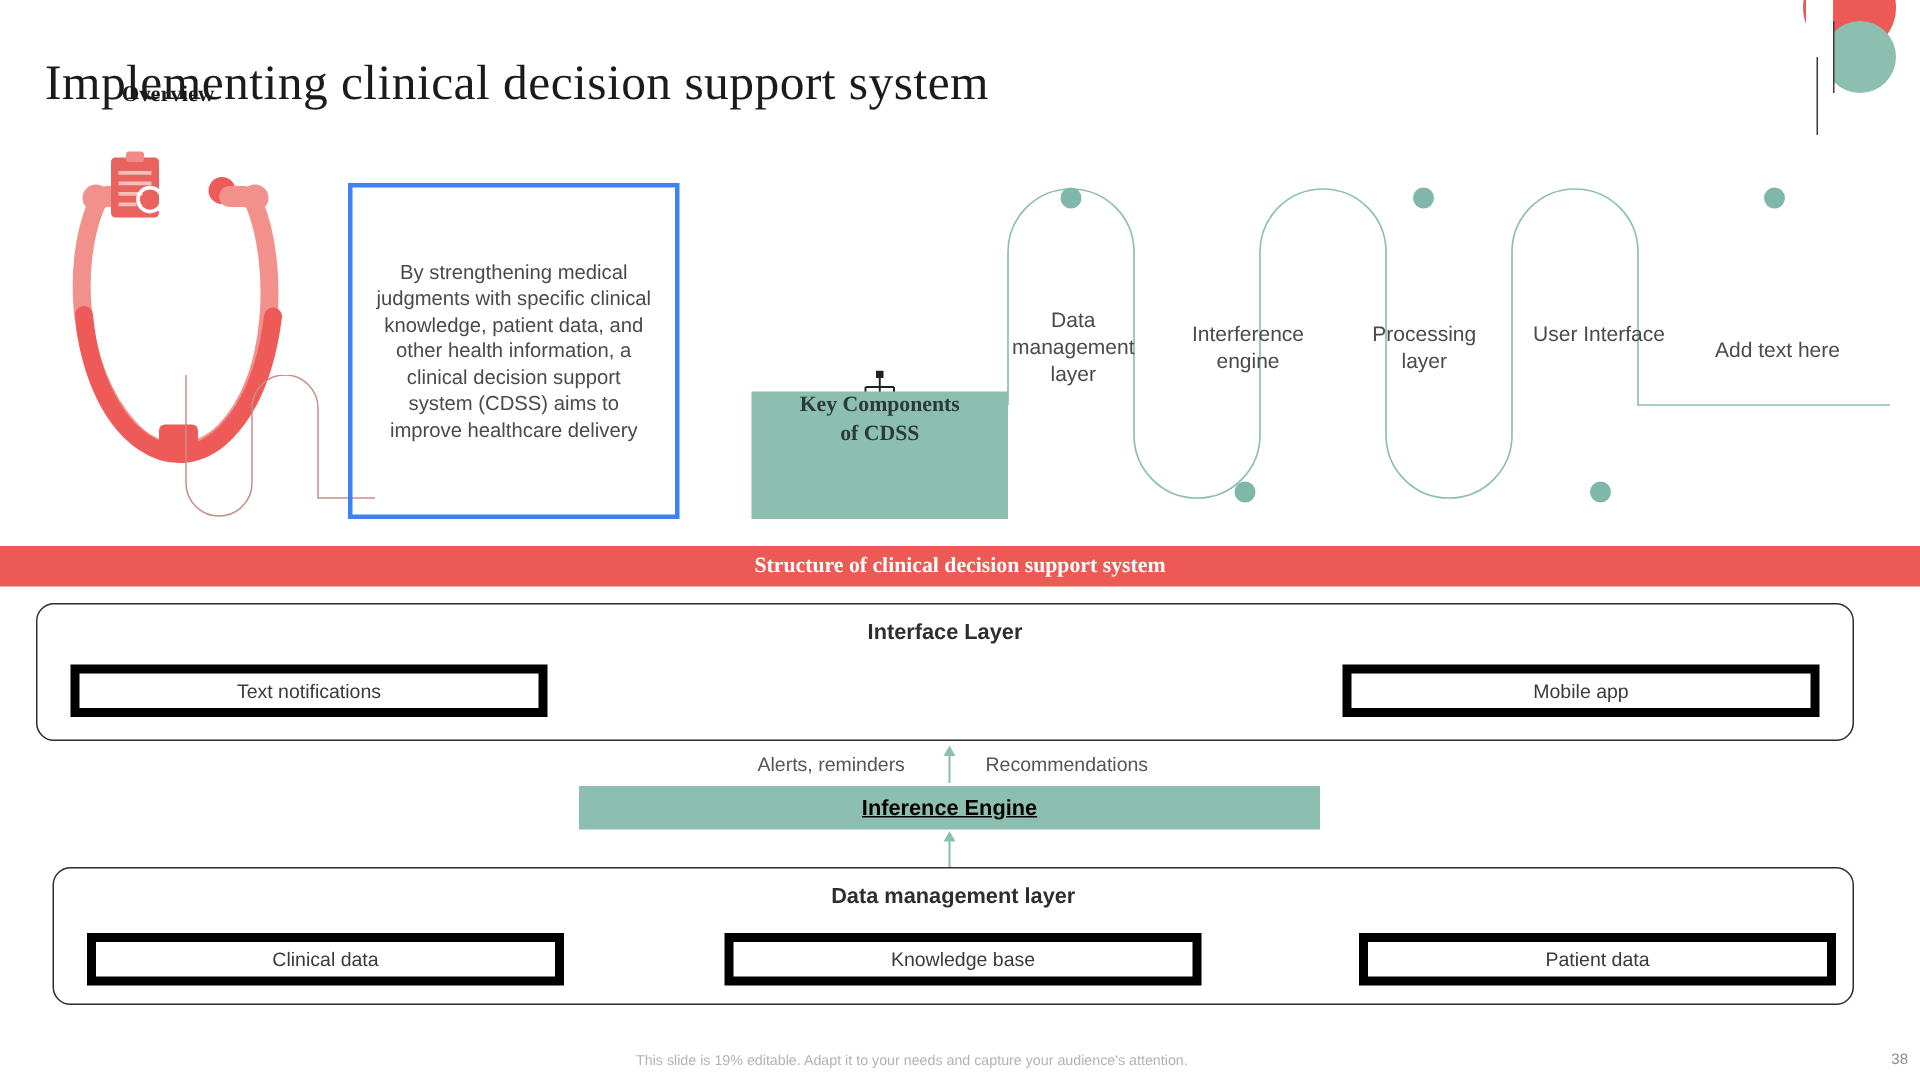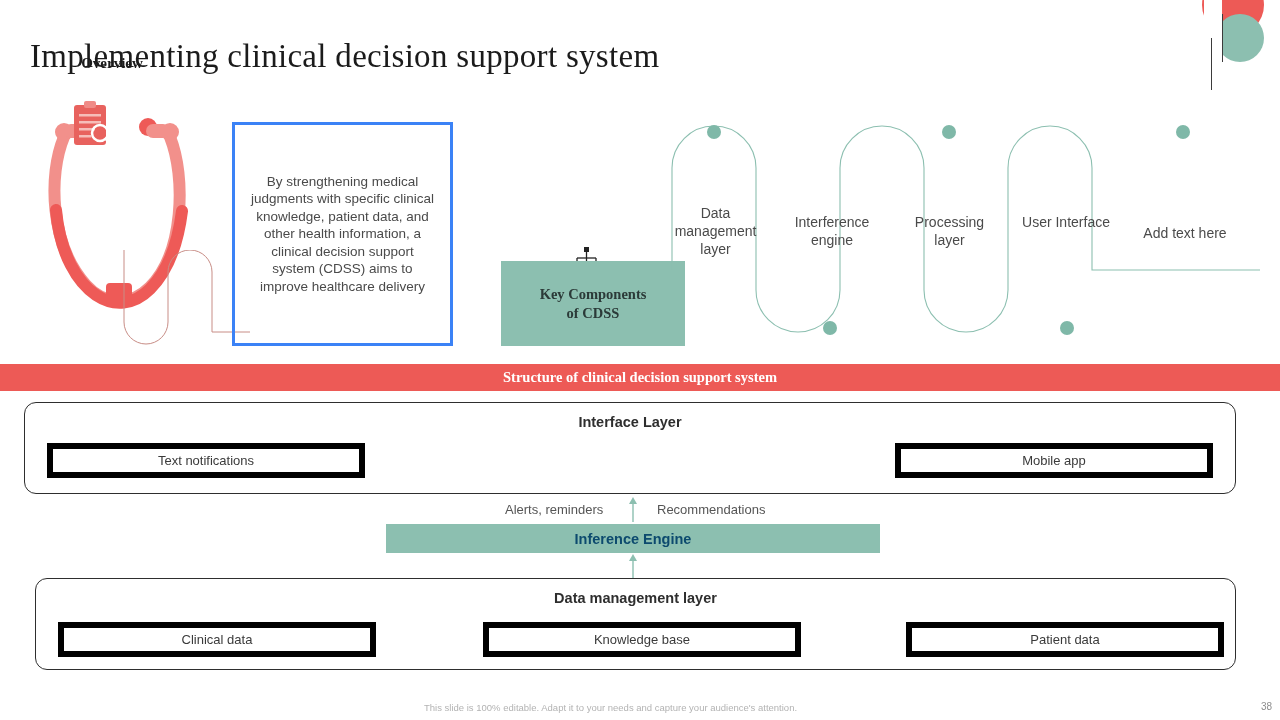--- a/index.html
+++ b/index.html
@@ -44,22 +44,22 @@
     border:3px solid #3b82f6;box-sizing:border-box;
     display:flex;align-items:center;justify-content:center;
   }
   .ovbox p{
     margin:0;padding:0 14px;text-align:center;
     font-size:13.5px;line-height:17.5px;color:#4a4a4a;
   }
 
   
   .kcbox{
-    position:absolute;left:501px;top:261px;width:184px;height:85px;
-    background:#8CBFB0;display:flex;align-items:center;justify-content:center;
+    position:absolute;left:501px;top:261px;width:171px;height:85px;
+    background:#8CBFB0;display:flex;align-items:flex-start;justify-content:center;
   }
   .kcbox span{
     font-family:"Liberation Serif",serif;font-weight:bold;font-size:14.5px;
     color:#2b3a38;text-align:center;line-height:19px;
   }
   .kc-icon{position:absolute;left:573px;top:247px;width:27px;height:22px;}
 
   
   .wave{position:absolute;left:640px;top:120px;width:640px;height:230px;}
   .wave-labels{position:absolute;left:640px;top:120px;width:640px;height:230px;}
@@ -90,21 +90,21 @@
     position:absolute;height:35px;border:6px solid #000000;box-sizing:border-box;
     display:flex;align-items:center;justify-content:center;
     font-size:13px;color:#3a3a3a;background:#fff;
   }
 
   
   .engine{
     position:absolute;left:386px;top:524px;width:494px;height:29px;background:#8CBFB0;
     display:flex;align-items:center;justify-content:center;
   }
-  .engine span{font-size:14.5px;font-weight:bold;color:#0c4a6e;}
+  .engine span{font-size:14.5px;font-weight:bold;color:#000000;text-decoration:underline;}
   .flowlabel{position:absolute;font-size:13px;color:#555;}
   .arrow{position:absolute;}
 
   
   .footer{
     position:absolute;left:424px;top:702px;font-size:9.5px;color:#b3b3b3;white-space:nowrap;
   }
   .pagenum{position:absolute;right:8px;top:701px;font-size:10px;color:#8d8d8d;}
 </style>
 </head>
@@ -233,16 +233,16 @@
     <span>Inference Engine</span>
   </div>
 
   <div class="layerbox data-layer">
     <div class="layer-title">Data management layer</div>
     <div class="cell" style="left:22px;top:43px;width:318px;">Clinical data</div>
     <div class="cell" style="left:870px;top:43px;width:318px;">Patient data</div>
     <div class="cell" style="left:447px;top:43px;width:318px;">Knowledge base</div>
   </div>
 
-  <div class="footer">This slide is 100% editable. Adapt it to your needs and capture your audience's attention.</div>
+  <div class="footer">This slide is 19% editable. Adapt it to your needs and capture your audience's attention.</div>
   <div class="pagenum">38</div>
 
 </div>
 
 </body></html>

